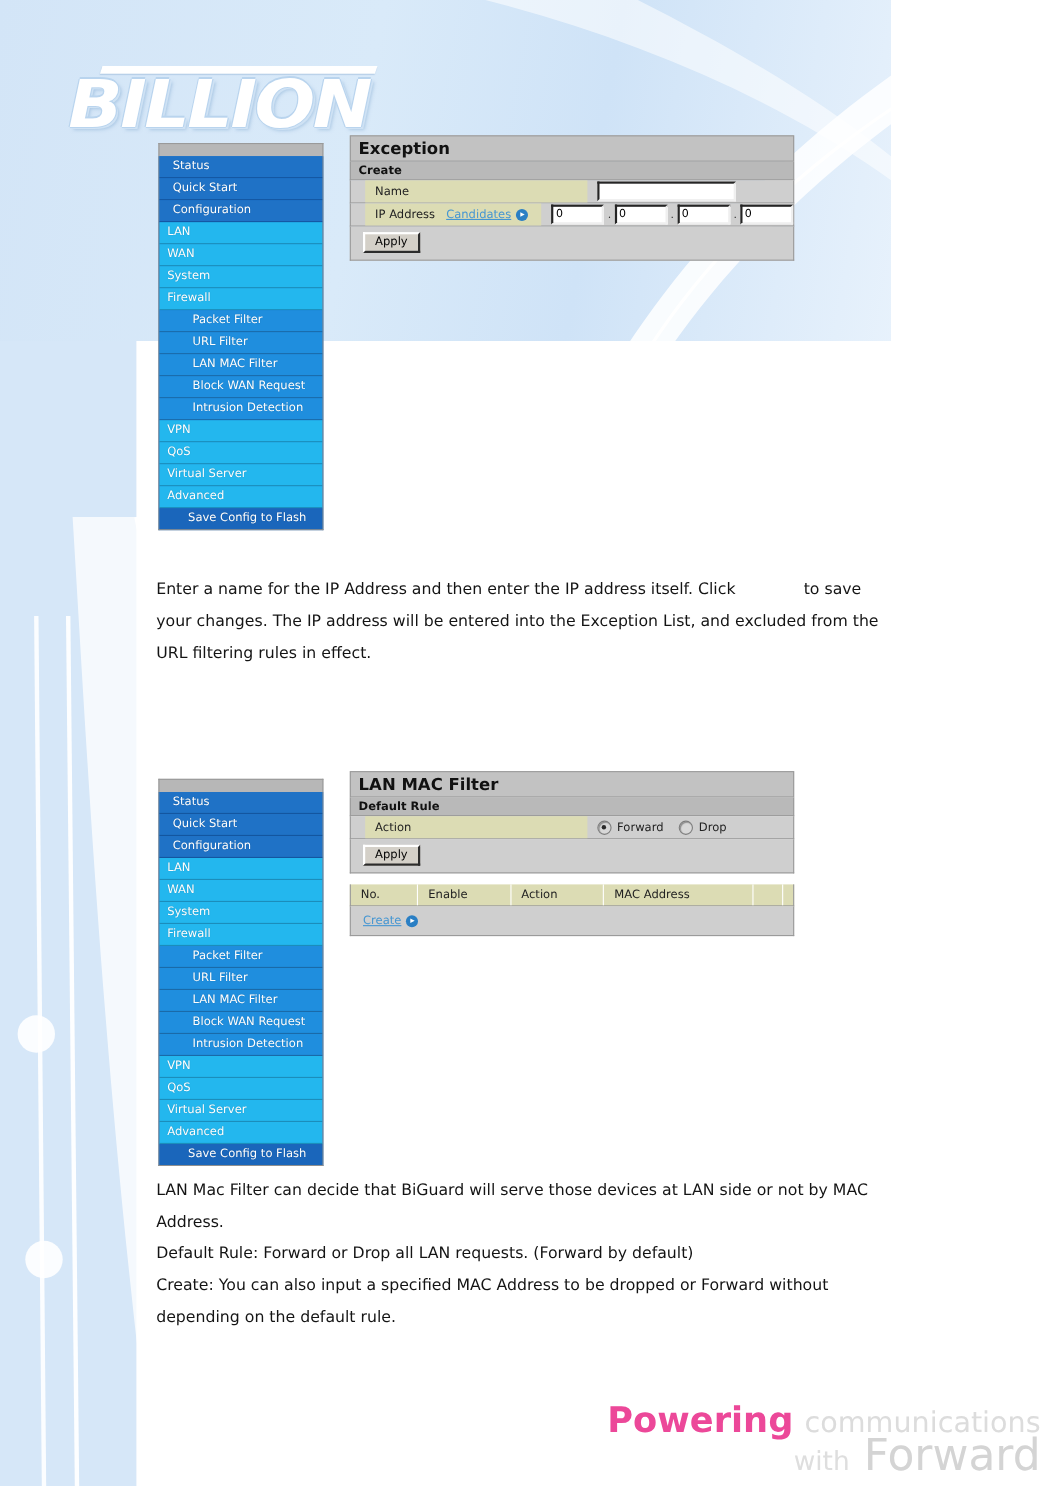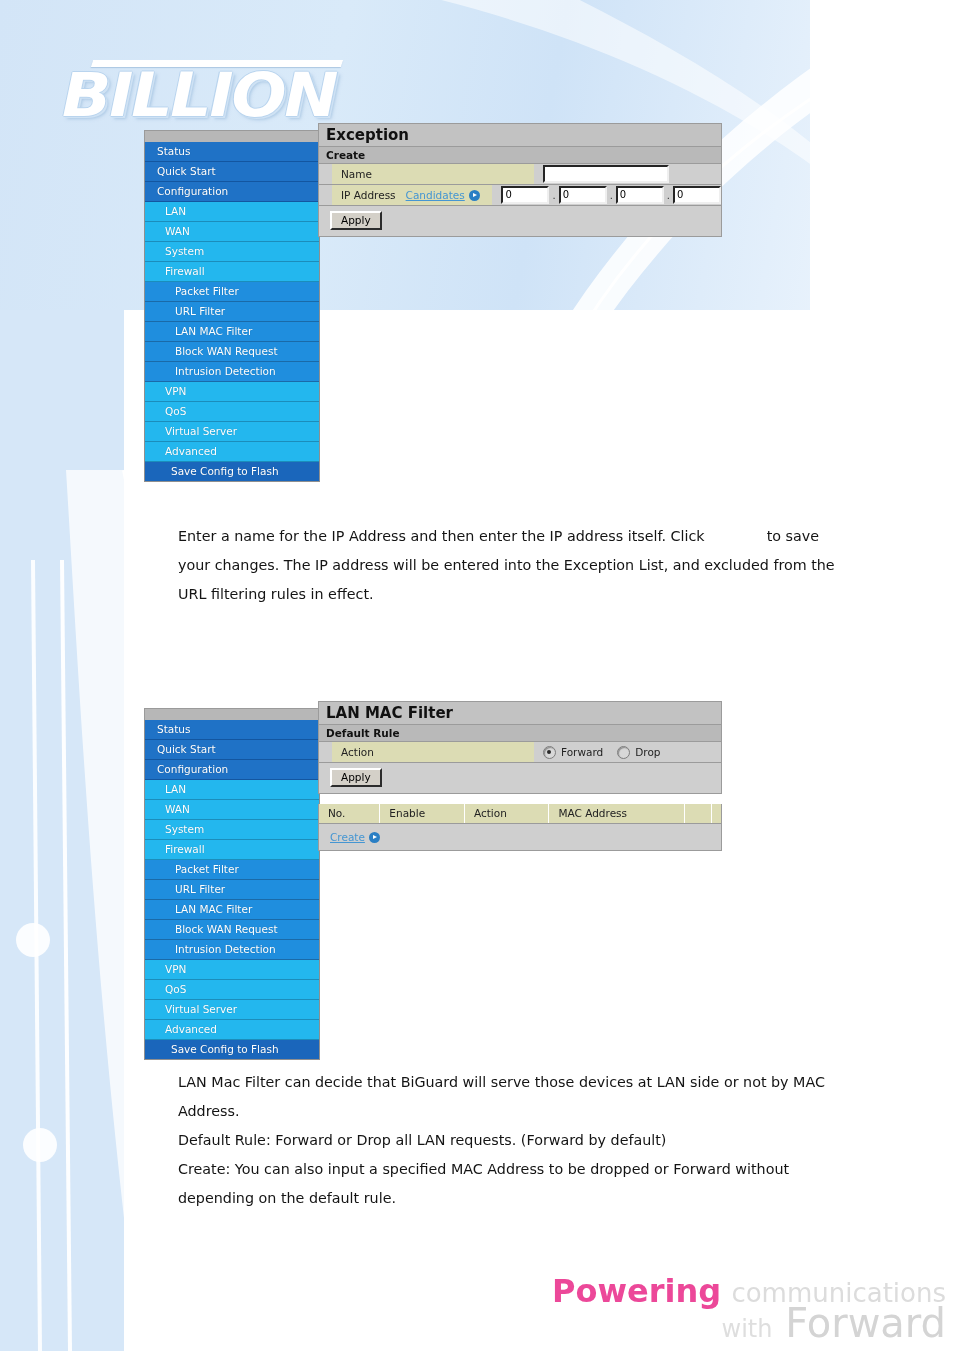--- a/index.html
+++ b/index.html
@@ -43,34 +43,34 @@
     text-shadow:
        1px 0 0 #b9d4ee, -1px 0 0 #b9d4ee, 0 1px 0 #b9d4ee, 0 -1px 0 #b9d4ee,
        2px 2px 0 #cfe2f4, 3px 3px 3px rgba(130,170,210,.5);
     transform:scaleX(1.08);
     transform-origin:left center;
   }
 
   
   .ui-block { position:absolute; z-index:4; }
 
-  .sidebar { width:176px; }
+  .sidebar { width:150px; }
   .sidebar-top {
     height:11px; background:#b7b7b7; border:1px solid #9a9a9a; border-bottom:none;
   }
   .sidebar-list { border:1px solid #8f8f8f; border-top:none; background:#1b6fc4; }
   .menu-item {
     height:19px; line-height:19px;
     font-size:10.5px; color:#ffffff;
     border-bottom:1px solid #1356a0;
     white-space:nowrap; overflow:hidden;
     text-shadow:0 0 1px rgba(0,0,0,.25);
   }
   .menu-item.lvl0 { background:#1f72c6; padding-left:12px; }
-  .menu-item.lvl1 { background:#23b7ee; padding-left:20px; border-bottom-color:#1b8dbb; }
+  .menu-item.lvl1 { background:#23b7ee; padding-left:7px; border-bottom-color:#1b8dbb; }
   .menu-item.lvl2 { background:#1f8ede; padding-left:30px; border-bottom-color:#1a6aa8; }
   .menu-item.flash { background:#1a66bb; padding-left:26px; border-bottom:none; }
 
   
   .panel { width:404px; font-size:11px; color:#222; }
   .panel-title {
     background:#c2c2c2; border:1px solid #9b9b9b;
     height:22px; line-height:22px; padding-left:7px;
     font-size:15px; font-weight:bold; color:#111;
   }
@@ -150,21 +150,21 @@
     border:1px solid #9b9b9b; border-top:none; background:#cfcfcf;
     height:26px; display:flex; align-items:center; padding-left:11px;
     font-size:10.5px;
   }
   .createlink { color:#4596d2; }
 
   
   .copy {
     position:absolute; z-index:5; width:672px; left:142px;
     font-family:"DejaVu Sans", sans-serif;
-    font-size:14.3px; color:#141414; line-height:29px;margin-left:36px;
+    font-size:14.3px; color:#141414; line-height:29px;
   }
   .copy p { margin:0; }
   .clickgap { display:inline-block; width:62px; }
 
   
   #footer {
     position:absolute; right:8px; bottom:8px; z-index:5;
     text-align:right; line-height:1.0;
   }
   .f1 { font-size:32px; color:#d6d6d6; }

